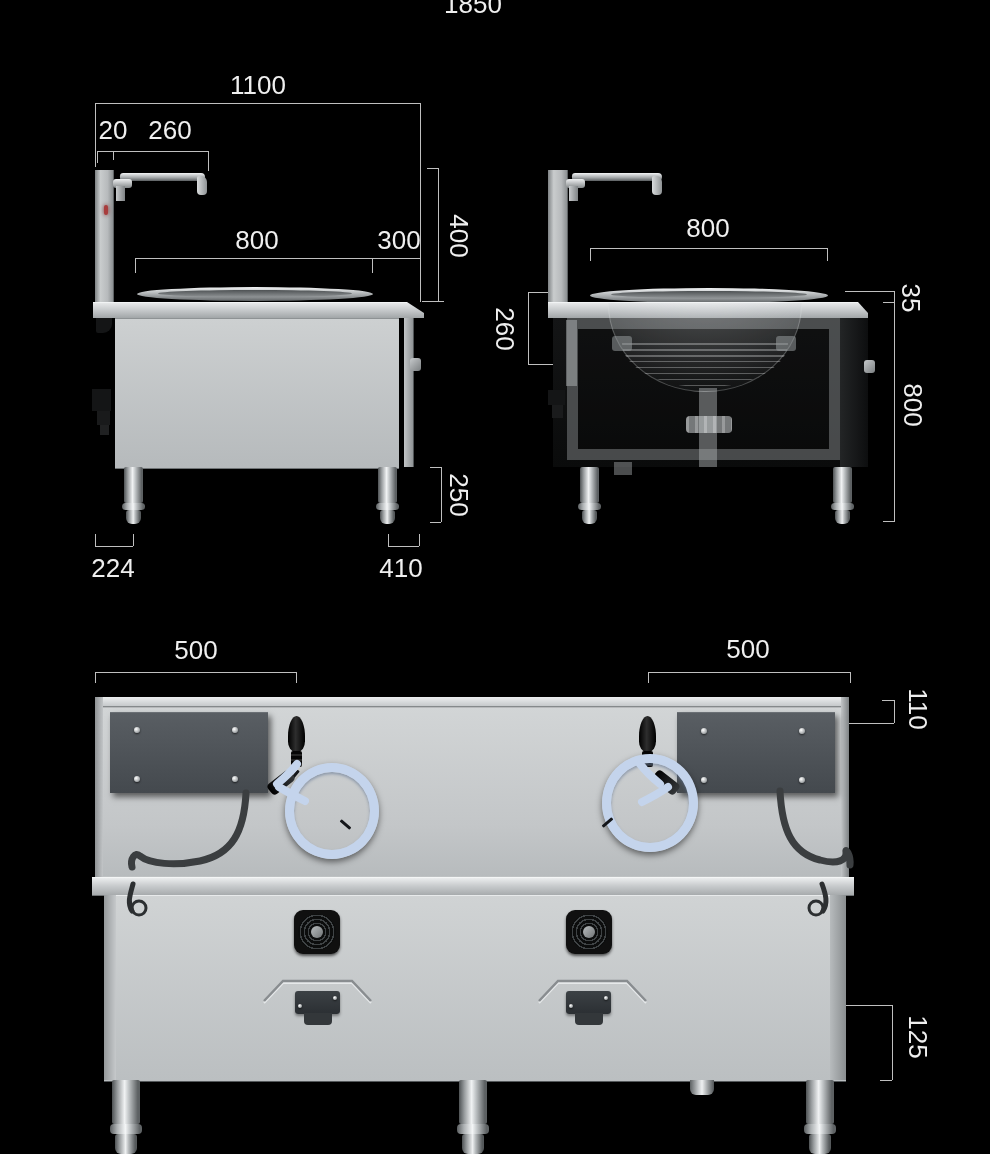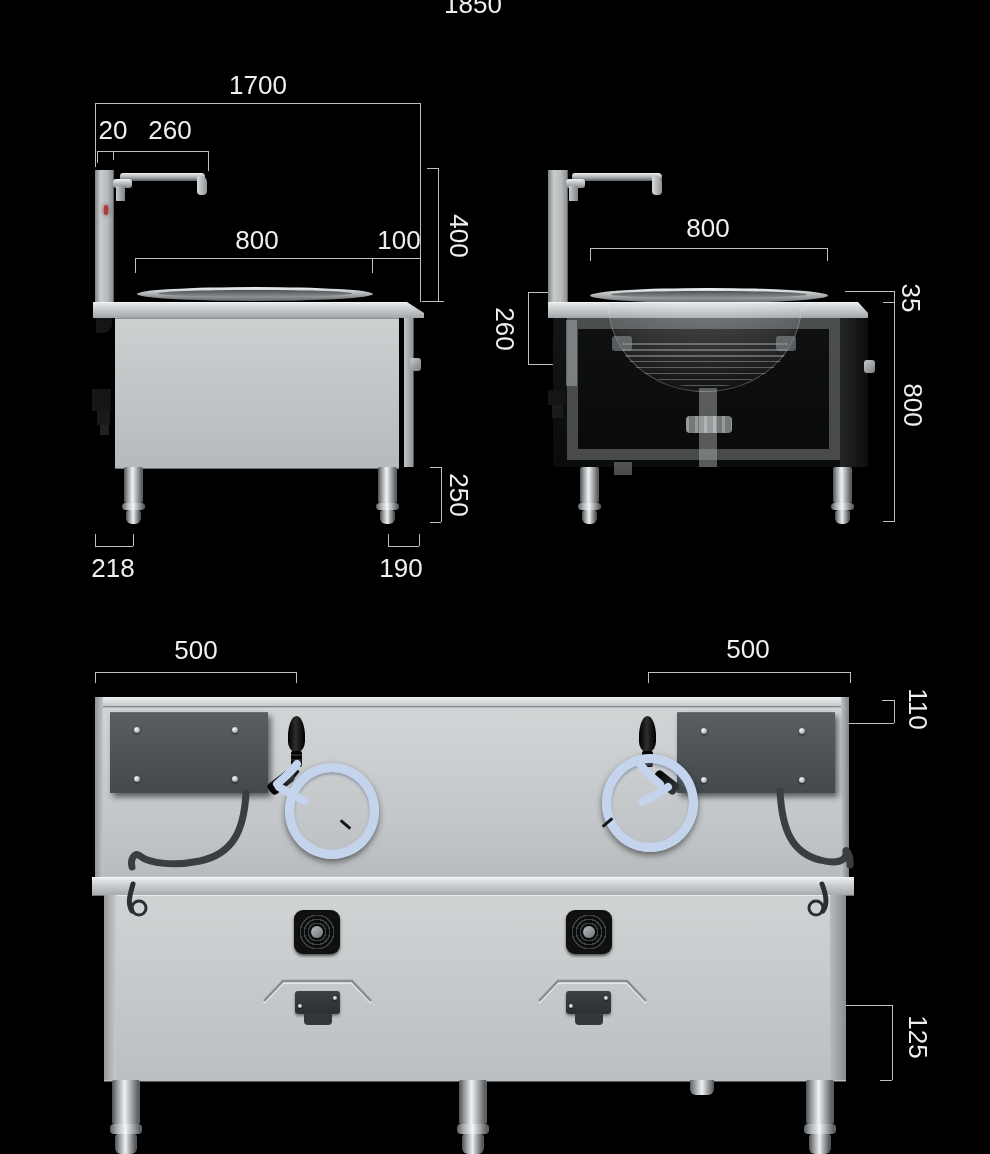--- a/index.html
+++ b/index.html
@@ -64,29 +64,29 @@
         background:linear-gradient(180deg,#3c4145,#2b2f33);box-shadow:0 2px 3px rgba(0,0,0,.4);}
   .conntab{position:absolute;width:28px;height:12px;background:#33373a;border-radius:0 0 4px 4px;}
   .blackpart{background:#141516;}
 </style>
 </head>
 <body>
 
 <div id="stage">
 
   <div class="dim" style="left:473px;top:4px;">1850</div>
-  <div class="dim" style="left:258px;top:85px;">1700</div>
+  <div class="dim" style="left:258px;top:85px;">1100</div>
   <div class="dim" style="left:113px;top:130px;">20</div>
   <div class="dim" style="left:170px;top:130px;">260</div>
   <div class="dim" style="left:257px;top:240px;">800</div>
-  <div class="dim" style="left:399px;top:240px;">100</div>
+  <div class="dim" style="left:399px;top:240px;">300</div>
   <div class="dimv" style="left:459px;top:236px;">400</div>
   <div class="dimv" style="left:459px;top:495px;">250</div>
-  <div class="dim" style="left:113px;top:568px;">218</div>
-  <div class="dim" style="left:401px;top:568px;">190</div>
+  <div class="dim" style="left:113px;top:568px;">224</div>
+  <div class="dim" style="left:401px;top:568px;">410</div>
   <div class="dim" style="left:708px;top:228px;">800</div>
   <div class="dimv" style="left:505px;top:329px;">260</div>
   <div class="dimv" style="left:911px;top:298px;">35</div>
   <div class="dimv" style="left:913px;top:405px;">800</div>
   <div class="dim" style="left:196px;top:650px;">500</div>
   <div class="dim" style="left:748px;top:649px;">500</div>
   <div class="dimv" style="left:918px;top:709px;">110</div>
   <div class="dimv" style="left:918px;top:1037px;">125</div>
 
   <div class="hl" style="left:95px;top:103px;width:325px;"></div>

